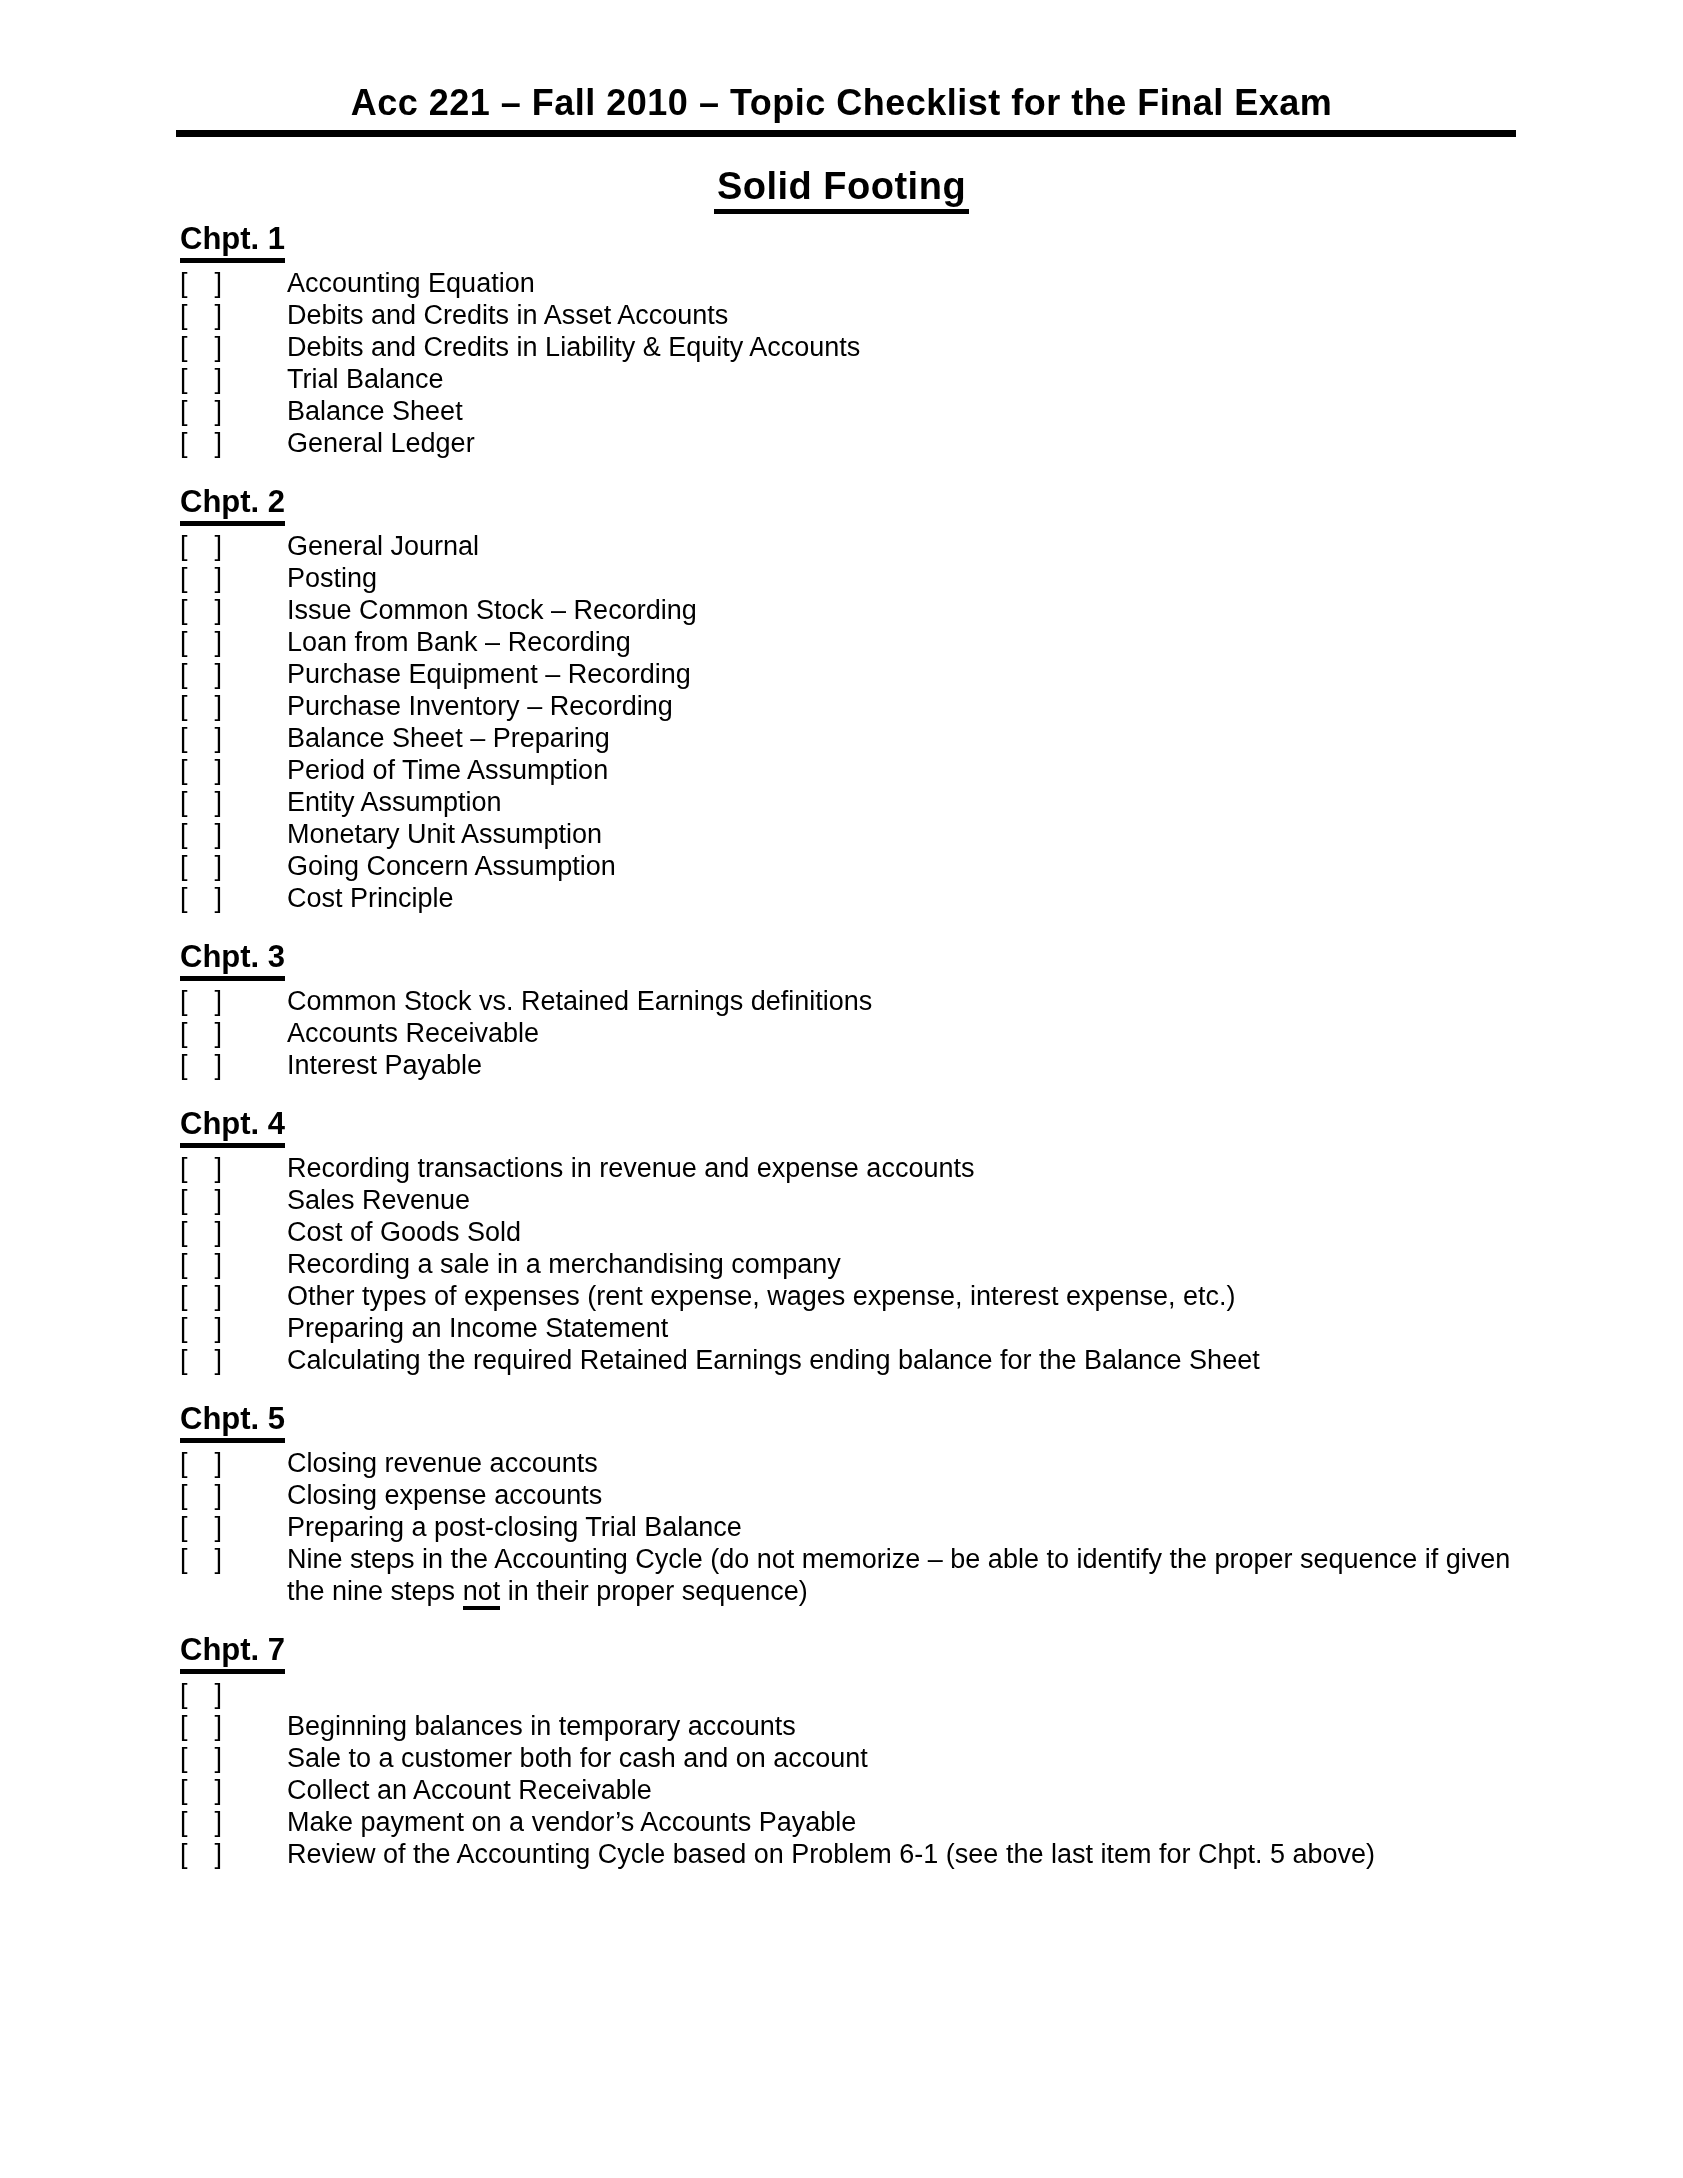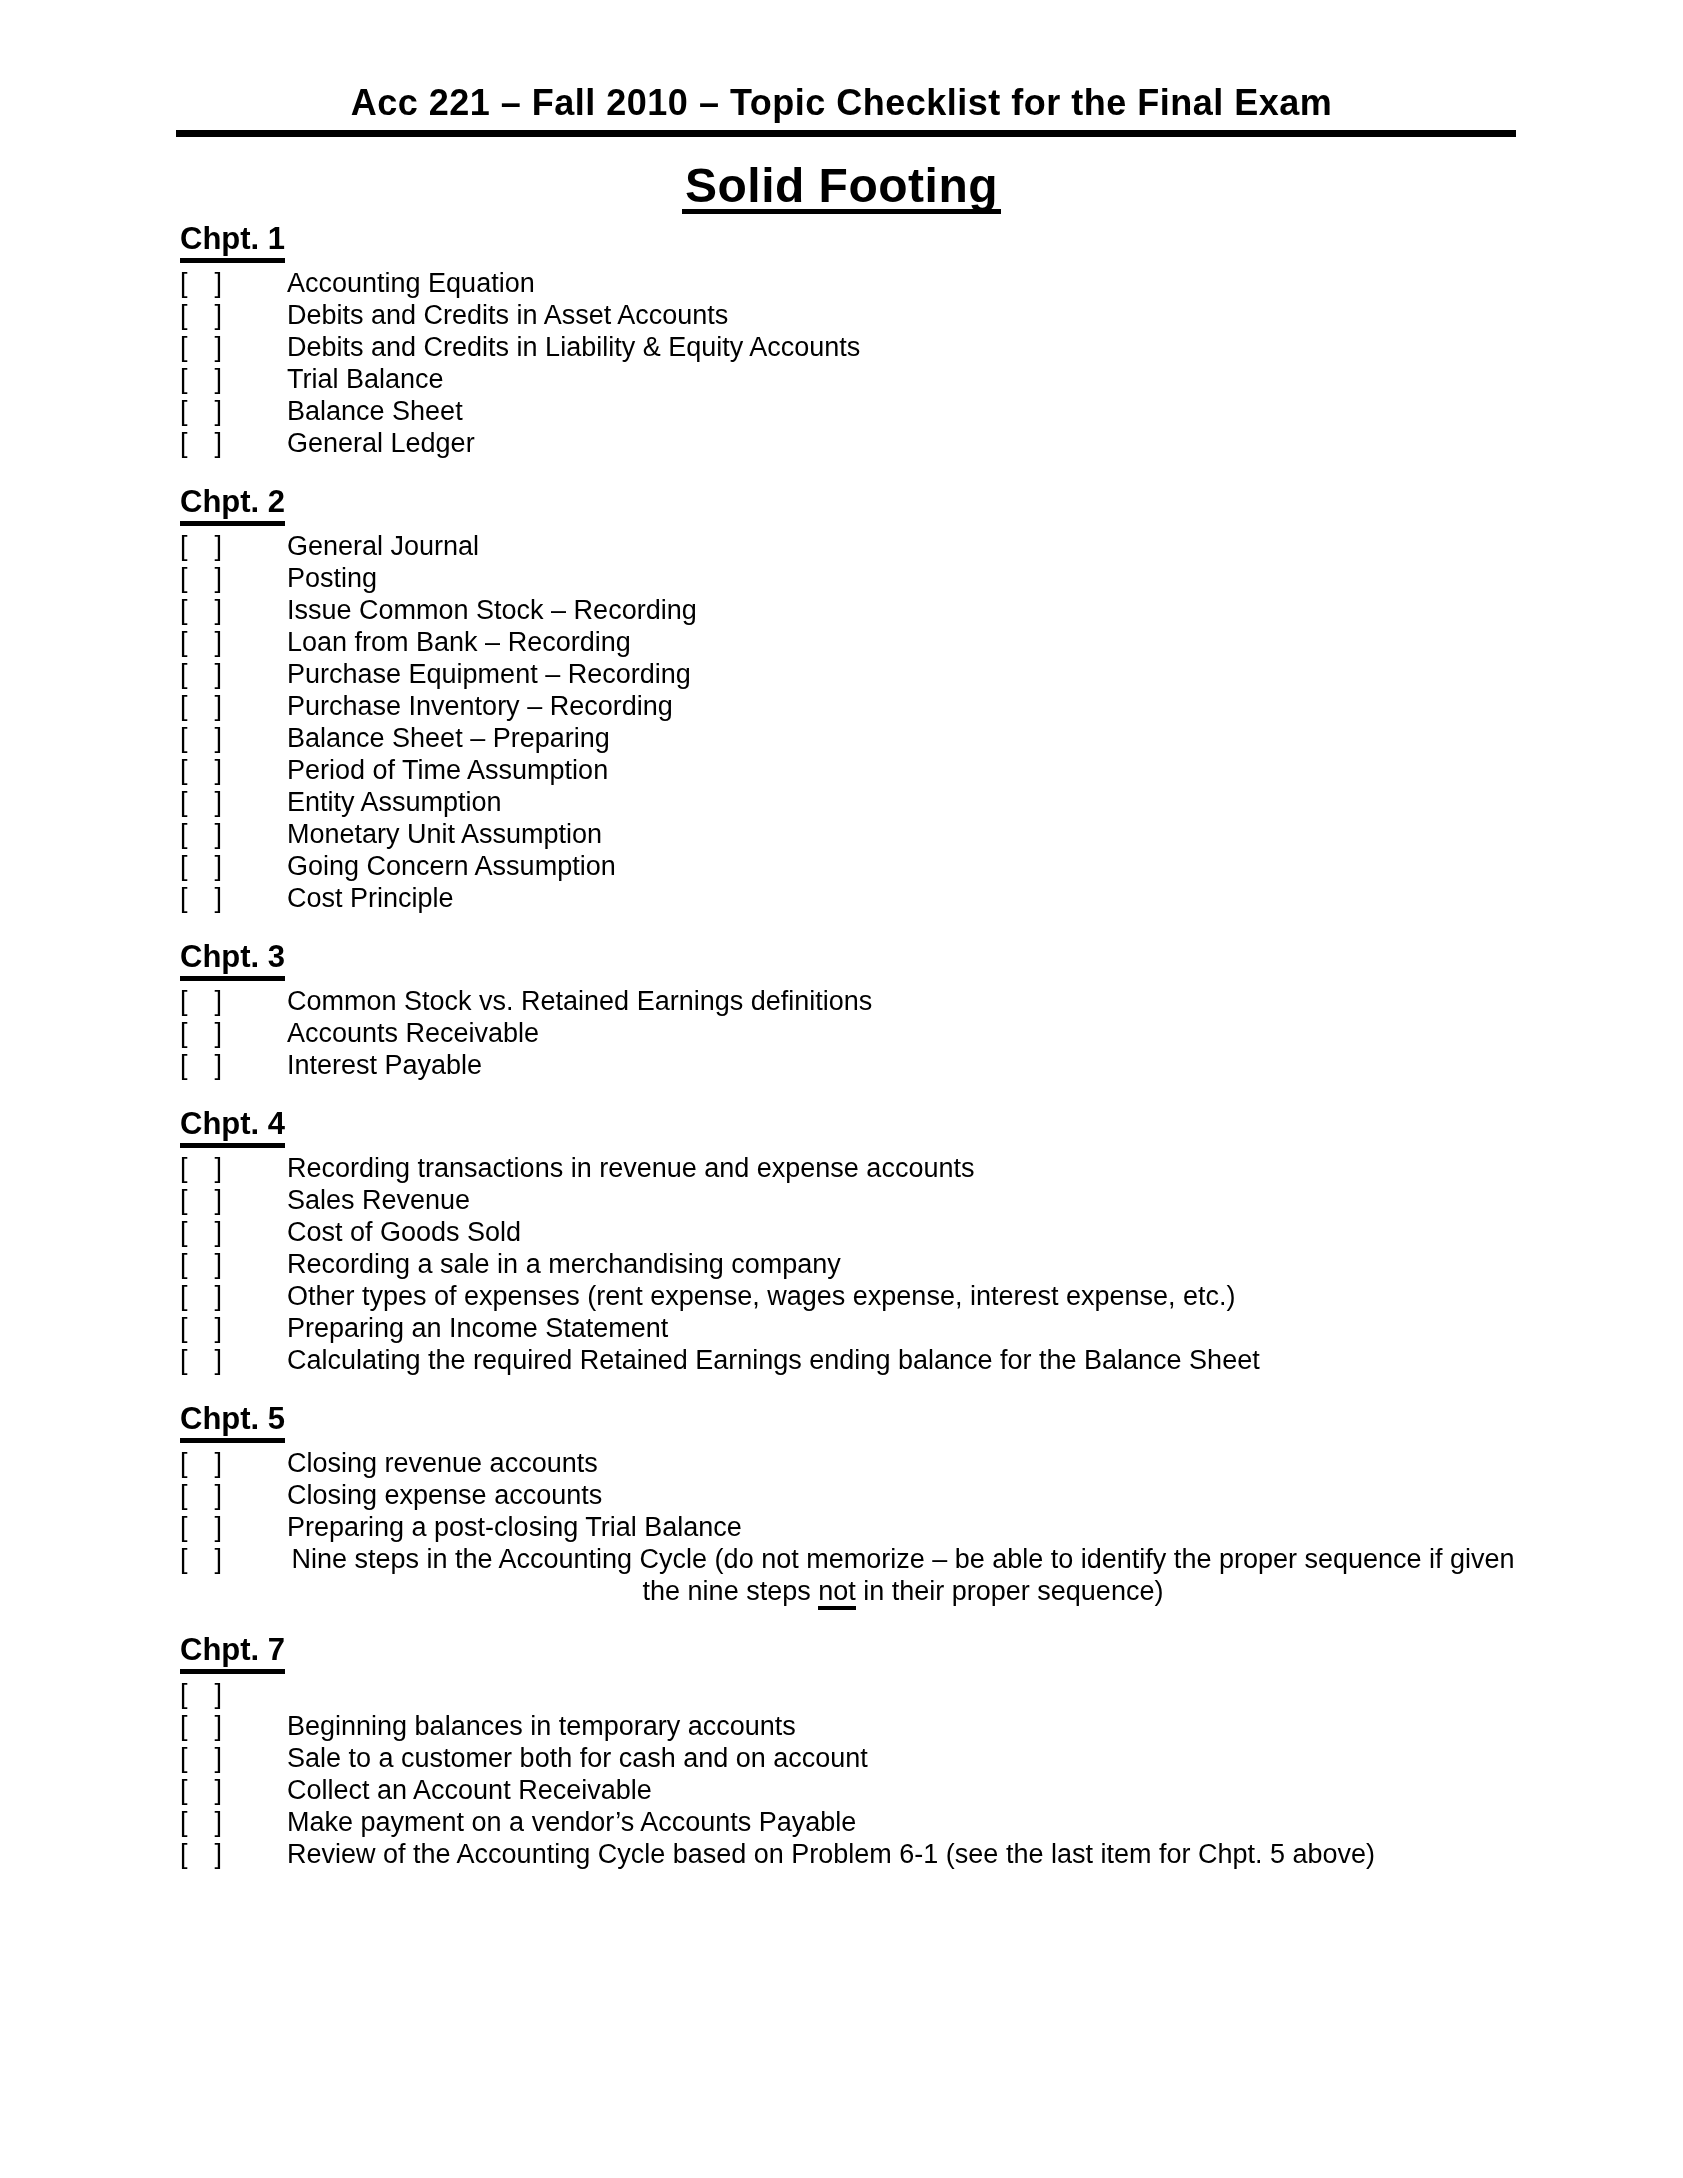--- a/index.html
+++ b/index.html
@@ -32,21 +32,21 @@
     height: 7px;
     background: var(--ink, #000000);
   }
   .subtitle-row {
     margin-top: 28px;
     text-align: center;
   }
   .subtitle {
     display: inline-block;
     margin: 0;
-    font-size: 48px;
+    font-size: 38px;
     line-height: 42px;
     font-weight: bold;
     border-bottom: 5px solid var(--ink, #000000);
     padding: 0 3px 2px 3px;
     letter-spacing: 0.5px;
   }
   .content {
     margin-left: 180px;
     width: 1339px;
   }
@@ -68,21 +68,20 @@
     line-height: 32px;
   }
   .checkbox {
     flex: 0 0 42px;
     display: flex;
     justify-content: space-between;
   }
   .item-text {
     margin-left: 65px;
     max-width: 1233px;
-    text-align: center;
   }
   .em {
     font-weight: normal;
     border-bottom: 4px solid var(--ink, #000000);
   }
 </style>
 </head>
 <body>
 
 <div class="page" style="--paper: #ffffff; --ink: #000000;">

